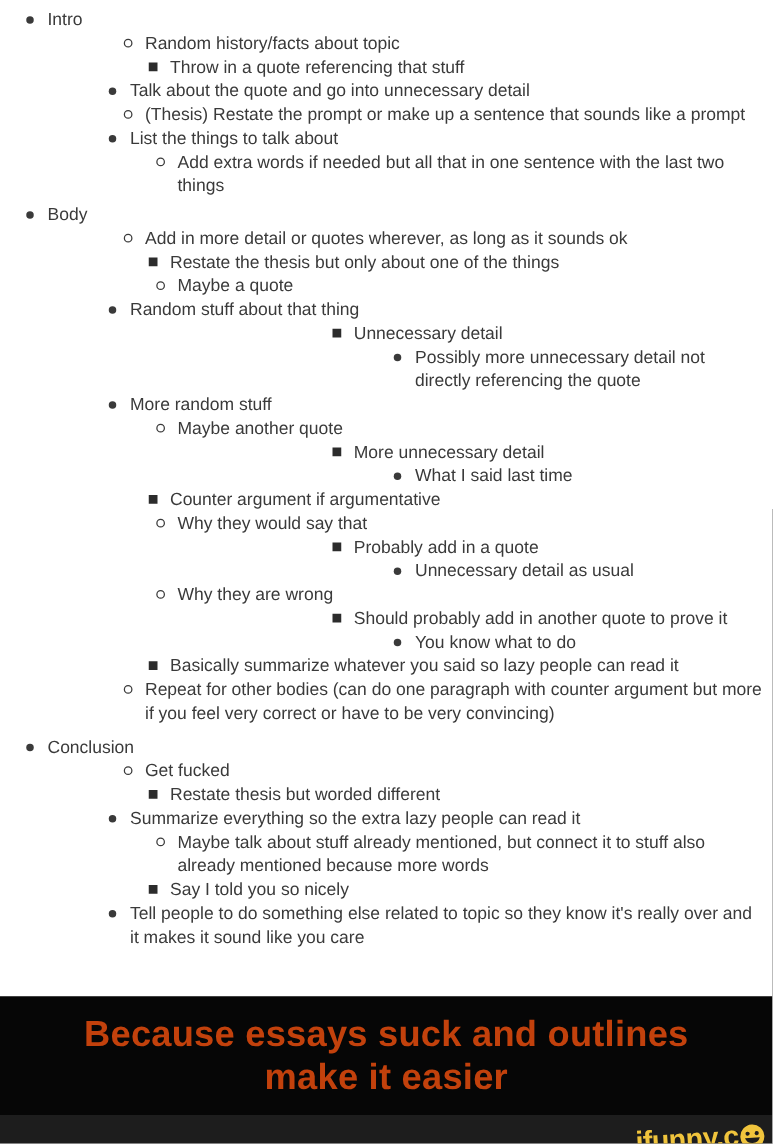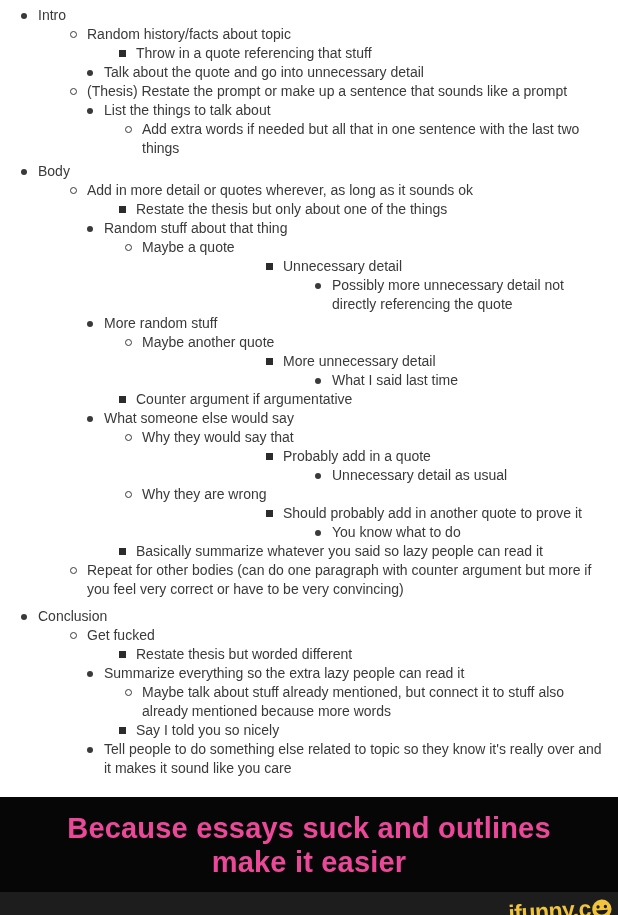--- a/index.html
+++ b/index.html
@@ -28,36 +28,36 @@
     flex:0 0 28px;width:28px;height:19px;
     display:inline-flex;align-items:center;justify-content:center;
   }
   .marker::before{content:"";display:block;}
   .m-disc::before{width:6px;height:6px;border-radius:50%;background:#3a3a3a;}
   .m-circle::before{width:7px;height:7px;border-radius:50%;border:1.5px solid #3a3a3a;box-sizing:border-box;background:transparent;}
   .m-square::before{width:7px;height:7px;background:#2c2c2c;}
   .itext{flex:1;min-width:0;}
   
   .lv1{padding-left:10px;}
-  .lv2{padding-left:59px;}
+  .lv2{padding-left:59px;margin-left:29px;}
   .lv3{padding-left:108px;}
   .lv4{padding-left:76px;}
   .lv5{padding-left:114px;}
   .lv6{padding-left:255px;}
   .lv7{padding-left:304px;}
   
   .banner{
     height:95px;
     background:#060606;
     display:flex;align-items:center;justify-content:center;
   }
   .caption{
     max-width:548px;
     text-align:center;
-    color:#ec4899;
+    color:#c2410c;
     font-size:29px;
     line-height:34px;
     font-weight:700;
     letter-spacing:0.2px;
   }
   
   .strip{
     position:relative;
     height:23px;
     background:#1d1d1d;
@@ -126,30 +126,30 @@
   <div class="item lv2">
     <span class="marker m-circle"></span>
     <span class="itext">Add in more detail or quotes wherever, as long as it sounds ok</span>
   </div>
 
   <div class="item lv3">
     <span class="marker m-square"></span>
     <span class="itext">Restate the thesis but only about one of the things</span>
   </div>
 
+  <div class="item lv5">
+    <span class="marker m-circle"></span>
+    <span class="itext">Maybe a quote</span>
+  </div>
+
   <div class="item lv4">
     <span class="marker m-disc"></span>
     <span class="itext">Random stuff about that thing</span>
   </div>
 
-  <div class="item lv5">
-    <span class="marker m-circle"></span>
-    <span class="itext">Maybe a quote</span>
-  </div>
-
   <div class="item lv6">
     <span class="marker m-square"></span>
     <span class="itext">Unnecessary detail</span>
   </div>
 
   <div class="item lv7">
     <span class="marker m-disc"></span>
     <span class="itext">Possibly more unnecessary detail not directly referencing the quote</span>
   </div>
 
@@ -171,24 +171,20 @@
   <div class="item lv7">
     <span class="marker m-disc"></span>
     <span class="itext">What I said last time</span>
   </div>
 
   <div class="item lv3">
     <span class="marker m-square"></span>
     <span class="itext">Counter argument if argumentative</span>
   </div>
 
-  <div class="item lv4">
-    <span class="marker m-disc"></span>
-    <span class="itext">What someone else would say</span>
-  </div>
 
   <div class="item lv5">
     <span class="marker m-circle"></span>
     <span class="itext">Why they would say that</span>
   </div>
 
   <div class="item lv6">
     <span class="marker m-square"></span>
     <span class="itext">Probably add in a quote</span>
   </div>

